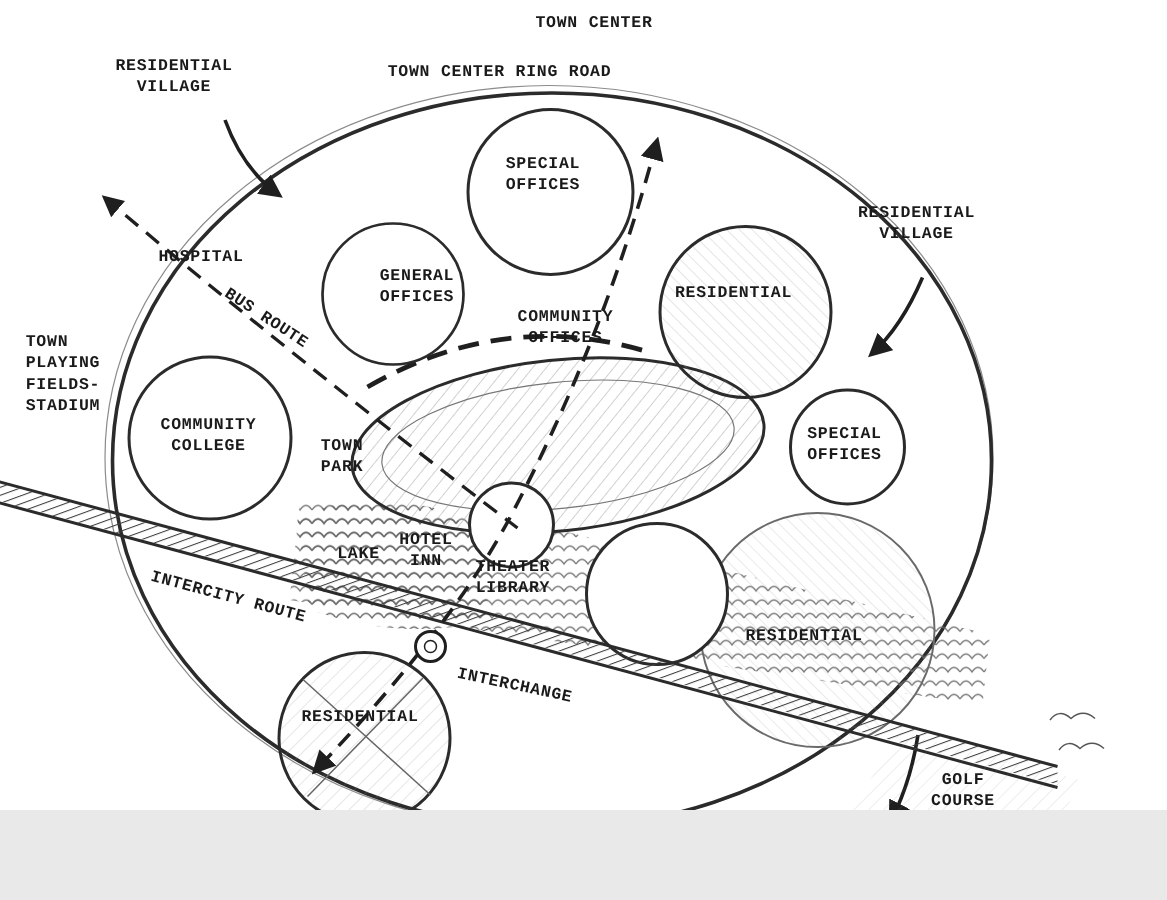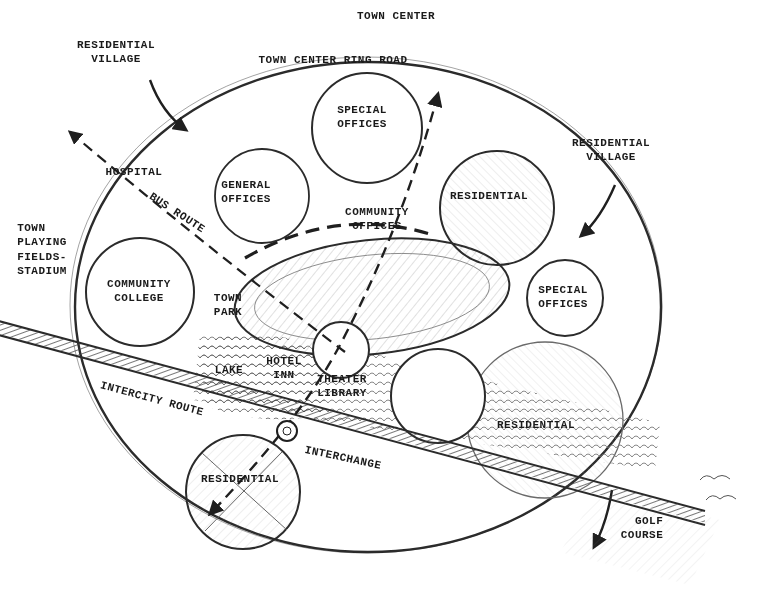--- a/index.html
+++ b/index.html
@@ -1,18 +1,18 @@
 <!DOCTYPE html>
 <html><head>
 <meta charset="utf-8">
 <style>
   html,body{margin:0;padding:0;background:#e9e9e9;}
   #canvas{
     position:relative;
-    width:778px;height:600px;
+    width:778px;height:540px;
     margin:0 auto;
     background:#ffffff;
     overflow:hidden;
     font-family:"Liberation Mono","DejaVu Sans Mono",monospace;
   }
   #sketch{position:absolute;left:0;top:0;}
   .lbl{
     position:absolute;
     transform:translate(-50%,-50%);
     font-size:11px;
@@ -100,49 +100,49 @@
 
     <g>
       <circle cx="287" cy="431" r="10" fill="#fff" stroke="#1f1f1f" stroke-width="2"></circle>
       <circle cx="287" cy="431" r="4" fill="none" stroke="#1f1f1f" stroke-width="1"></circle>
     </g>
 
     <polygon points="600,488 720,520 690,585 560,552" fill="url(#hatch)" fill-opacity="0.25" stroke="none"></polygon>
   </svg>
 
   <div class="lbl" style="left:396px;top:16px;">TOWN CENTER</div>
-  <div class="lbl" style="left:333px;top:49px;margin-top:11px;">TOWN CENTER RING ROAD</div>
+  <div class="lbl" style="left:333px;top:49px;">TOWN CENTER RING ROAD</div>
   <div class="lbl" style="left:116px;top:52px;">RESIDENTIAL
 VILLAGE</div>
   <div class="lbl" style="left:611px;top:150px;">RESIDENTIAL
 VILLAGE</div>
   <div class="lbl" style="left:362px;top:117px;">SPECIAL
 OFFICES</div>
   <div class="lbl" style="left:134px;top:172px;font-family:Liberation Mono, monospace;">HOSPITAL</div>
-  <div class="lbl" style="left:246px;top:192px;">GENERAL
+  <div class="lbl" style="left:278px;top:192px;">GENERAL
 OFFICES</div>
   <div class="lbl" style="left:377px;top:219px;">COMMUNITY
 OFFICES</div>
   <div class="lbl" style="left:489px;top:196px;">RESIDENTIAL</div>
   <div class="lbl rot33" style="left:177px;top:213px;">BUS ROUTE</div>
   <div class="lbl left" style="left:42px;top:250px;">TOWN
 PLAYING
 FIELDS-
 STADIUM</div>
   <div class="lbl" style="left:139px;top:291px;">COMMUNITY
 COLLEGE</div>
   <div class="lbl" style="left:228px;top:305px;">TOWN
 PARK</div>
   <div class="lbl" style="left:563px;top:297px;">SPECIAL
 OFFICES</div>
   <div class="lbl" style="left:284px;top:368px;">HOTEL
 INN</div>
   <div class="lbl" style="left:342px;top:350px;margin-top:36px;">THEATER
 LIBRARY</div>
-  <div class="lbl" style="left:229px;top:370px;text-align:center;">LAKE</div>
+  <div class="lbl" style="left:239px;top:370px;text-align:center;">LAKE</div>
   <div class="lbl" style="left:536px;top:425px;">RESIDENTIAL</div>
   <div class="lbl rot15" style="left:152px;top:399px;">INTERCITY ROUTE</div>
   <div class="lbl rot12" style="left:343px;top:458px;">INTERCHANGE</div>
   <div class="lbl" style="left:240px;top:479px;">RESIDENTIAL</div>
-  <div class="lbl" style="left:642px;top:528px;text-align:right;">GOLF
+  <div class="lbl" style="left:642px;top:528px;">GOLF
 COURSE</div>
 
 </div>
 
 </body></html>

